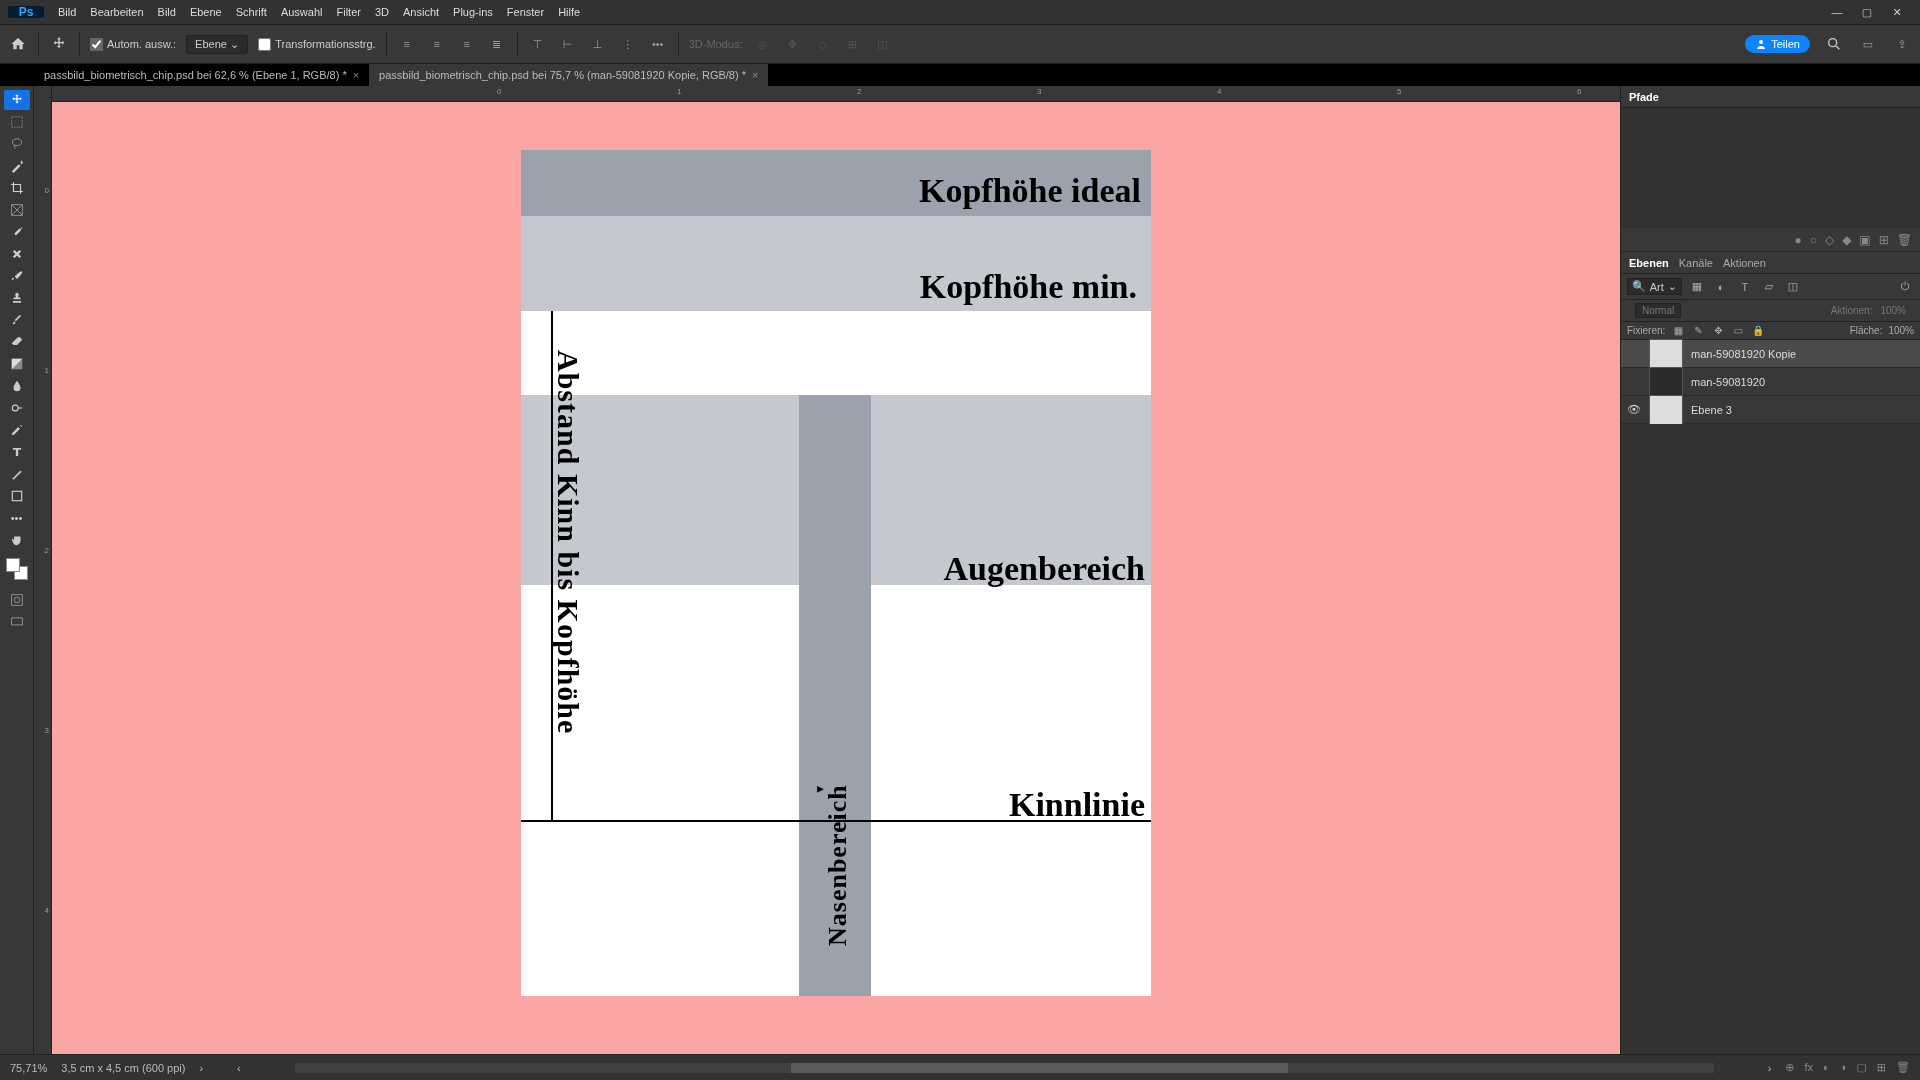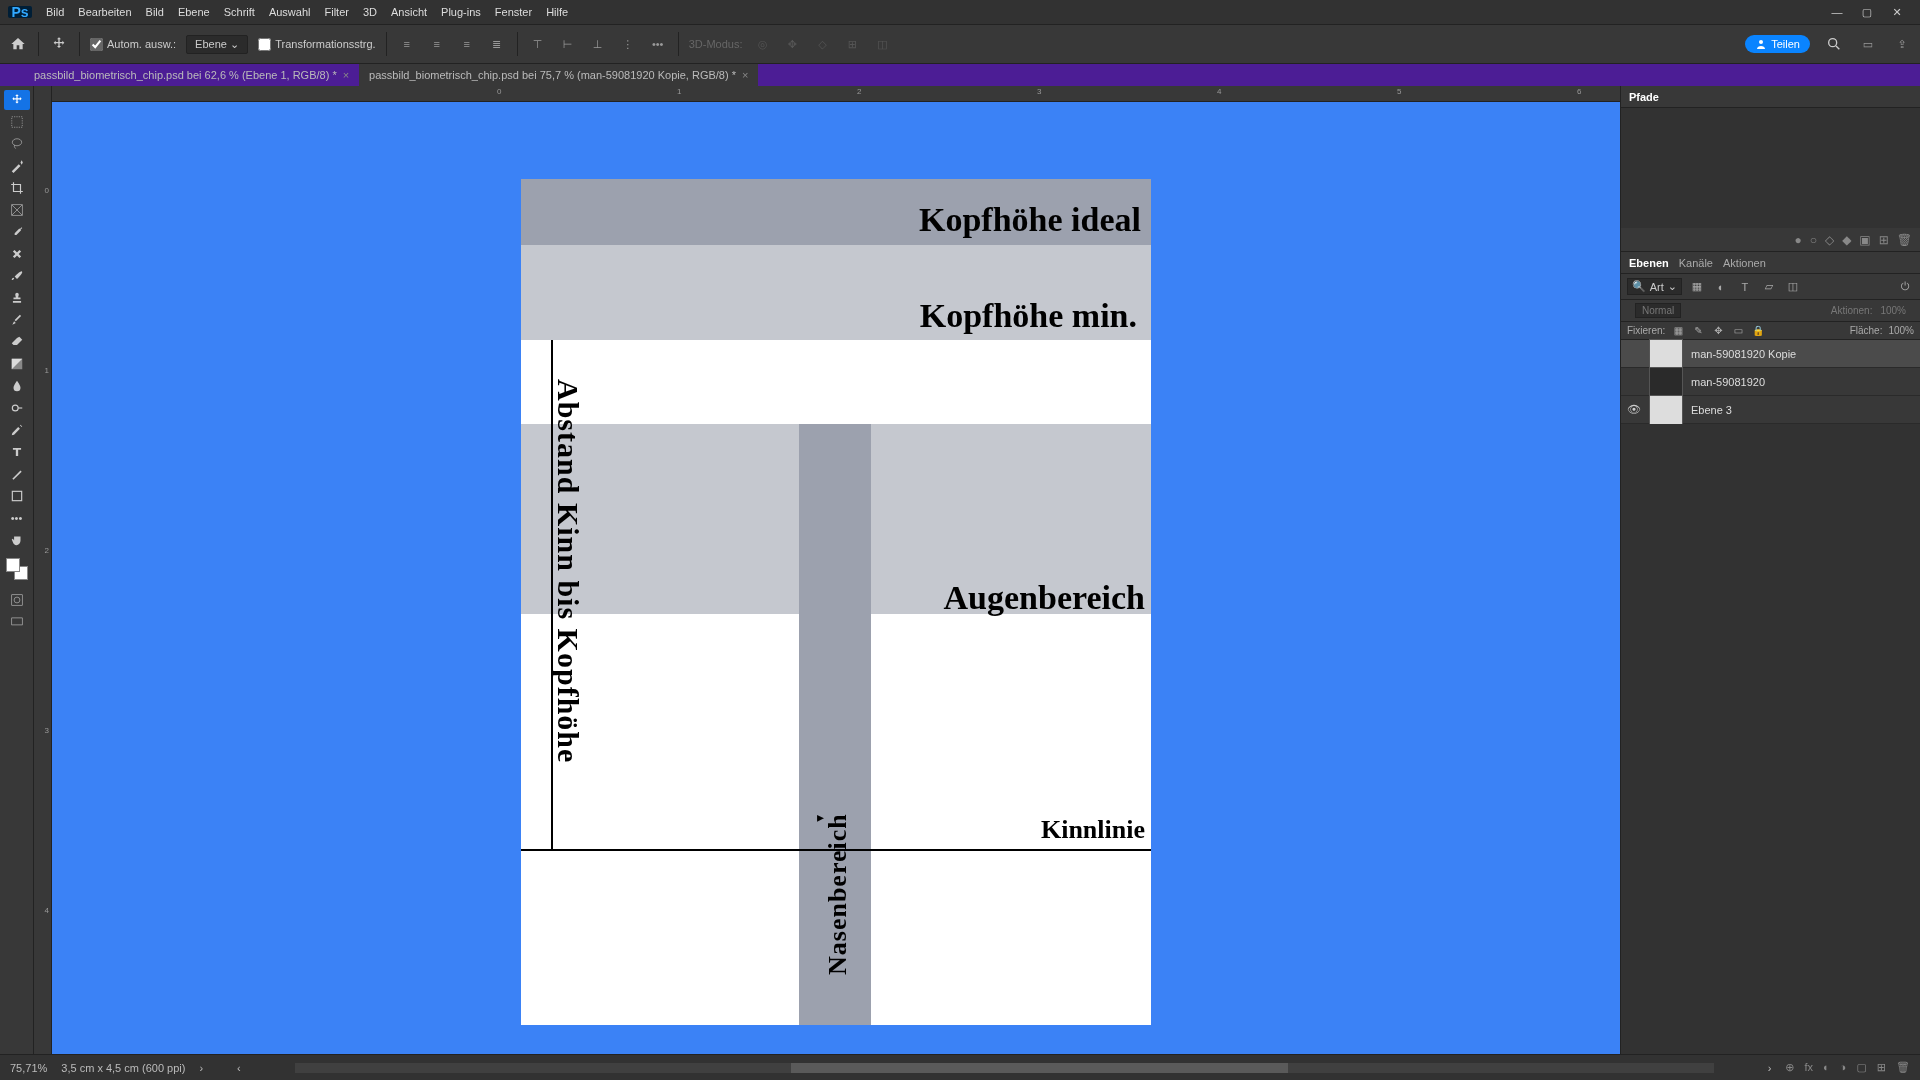--- a/index.html
+++ b/index.html
@@ -1,37 +1,37 @@
 <!DOCTYPE html>
 <html><head>
 <meta charset="utf-8">
 <style>
 * { margin: 0; padding: 0; box-sizing: border-box; font-family: "Segoe UI", Arial, sans-serif; }
 body { background: #323232; color: #ccc; overflow: hidden; width: 1920px; height: 1080px; font-size: 11px; }
 
 
 .menubar { height: 24px; background: #323232; display: flex; align-items: center; padding: 0 8px; gap: 14px; }
-.menubar .ps { width: 24px; height: 12px; background: #001e36; border-radius: 2px; display: flex; align-items: center; justify-content: center; color: #31a8ff; font-size: 14px; font-weight: bold; }
+.menubar .ps { width: 36px; height: 12px; background: #001e36; border-radius: 2px; display: flex; align-items: center; justify-content: center; color: #31a8ff; font-size: 12px; font-weight: bold; }
 .menubar .item { color: #ddd; cursor: default; }
 .win-controls { margin-left: auto; display: flex; gap: 16px; padding-right: 8px; }
 .win-controls span { width: 14px; text-align: center; }
 
 
 .optbar { height: 40px; background: #383838; display: flex; align-items: center; padding: 0 8px; gap: 10px; border-top: 1px solid #222; border-bottom: 1px solid #222; }
 .optbar .home { width: 20px; height: 20px; display: flex; align-items: center; justify-content: center; }
 .optbar .sep { width: 1px; height: 24px; background: #222; }
 .optbar .sel { background: #2b2b2b; padding: 2px 8px; border: 1px solid #222; border-radius: 2px; }
 .optbar .chk { display: flex; gap: 4px; }
 .optbar .chk input { accent-color: #666; }
 .optbar .ic { width: 20px; height: 20px; display: flex; align-items: center; justify-content: center; color: #999; }
 .optbar .right { margin-left: auto; display: flex; align-items: center; gap: 14px; }
 .share-btn { background: #0a84ff; color: #fff; padding: 3px 10px; border-radius: 12px; display: flex; align-items: center; gap: 4px; font-size: 11px; }
 
 
-.doctabs { height: 22px; background: #4c1d95; display: flex; align-items: center; padding-left: 24px; }
+.doctabs { height: 22px; background: #000000; display: flex; align-items: center; padding-left: 34px; }
 .doctabs .tab { padding: 0 10px; height: 100%; display: flex; align-items: center; gap: 6px; color: #bbb; font-size: 11px; }
 .doctabs .tab.active { background: #383838; }
 .doctabs .close { color: #888; }
 
 
 .main { display: flex; height: calc(1080px - 24px - 40px - 22px - 26px); }
 
 
 .toolbox { width: 34px; background: #383838; border-right: 1px solid #222; display: flex; flex-direction: column; align-items: center; padding-top: 4px; gap: 2px; }
 .toolbox .tool { width: 26px; height: 20px; display: flex; align-items: center; justify-content: center; color: #ccc; border-radius: 2px; }
@@ -40,35 +40,35 @@
 .toolbox .swatch .fg { position: absolute; width: 14px; height: 14px; background: #fff; border: 1px solid #888; left: 0; top: 0; }
 .toolbox .swatch .bg { position: absolute; width: 14px; height: 14px; background: #fff; border: 1px solid #888; right: 0; bottom: 0; }
 
 
 .canvasarea { flex: 1; background: #282828; position: relative; display: flex; }
 .ruler-v { width: 18px; background: #383838; border-right: 1px solid #222; position: relative; font-size: 8px; color: #999; }
 .ruler-v .tick { position: absolute; right: 2px; }
 .canvaswrap { flex: 1; position: relative; overflow: hidden; }
 .ruler-h { height: 16px; background: #383838; border-bottom: 1px solid #222; position: relative; font-size: 8px; color: #999; }
 .ruler-h .tick { position: absolute; top: 1px; }
-.canvas-inner { position: absolute; top: 16px; left: 0; right: 0; bottom: 0; background: #3b82f6; display: flex; align-items: center; justify-content: center; overflow: hidden; }
+.canvas-inner { position: absolute; top: 16px; left: 0; right: 0; bottom: 0; background: #fca5a5; display: flex; align-items: flex-start; justify-content: center; overflow: hidden; }
 
 
 .doc { position: relative; margin-top: 48px; width: 630px; height: 846px; background: #fff; }
 .doc .band1 { position: absolute; top: 0; left: 0; right: 0; height: 66px; background: #9ca1ae; }
 .doc .band2 { position: absolute; top: 66px; left: 0; right: 0; height: 95px; background: #c5c8cf; }
 .doc .band3 { position: absolute; top: 245px; left: 0; right: 0; height: 190px; background: #c5c8cf; }
 .doc .vband { position: absolute; top: 245px; left: 278px; width: 72px; bottom: 0; background: #9ca1ae; }
 .doc .vline { position: absolute; top: 161px; left: 30px; width: 2px; height: 510px; background: #000; }
 .doc .hline { position: absolute; top: 670px; left: 0; right: 0; height: 2px; background: #000; }
 .doc .lbl { position: absolute; font-family: Georgia, "Times New Roman", serif; font-weight: bold; color: #000; }
 .lbl.k1 { top: 22px; right: 10px; font-size: 34px; }
 .lbl.k2 { top: 118px; right: 14px; font-size: 34px; }
 .lbl.k3 { top: 400px; right: 6px; font-size: 34px; }
-.lbl.k4 { top: 636px; right: 6px; font-size: 26px; }
+.lbl.k4 { top: 636px; right: 6px; font-size: 34px; }
 .lbl.v1 { top: 200px; left: 30px; font-size: 30px; writing-mode: vertical-rl; text-orientation: mixed; transform: rotate(0deg); height: 420px; letter-spacing: 1px; }
 .lbl.v2 { top: 596px; left: 302px; font-size: 26px; writing-mode: vertical-rl; transform: rotate(180deg); height: 200px; letter-spacing: 1px; }
 .cursor { position: absolute; top: 630px; left: 296px; font-size: 14px; color: #000; }
 
 
 .rpanels { width: 300px; background: #383838; border-left: 1px solid #222; display: flex; flex-direction: column; }
 .panel-tabs { height: 22px; display: flex; align-items: center; padding: 0 8px; gap: 10px; font-size: 11px; color: #aaa; border-bottom: 1px solid #222; }
 .panel-tabs .pt.active { color: #fff; font-weight: bold; }
 .panel-body { flex: 1; background: #323232; }
 .panel-body.empty { min-height: 120px; }

